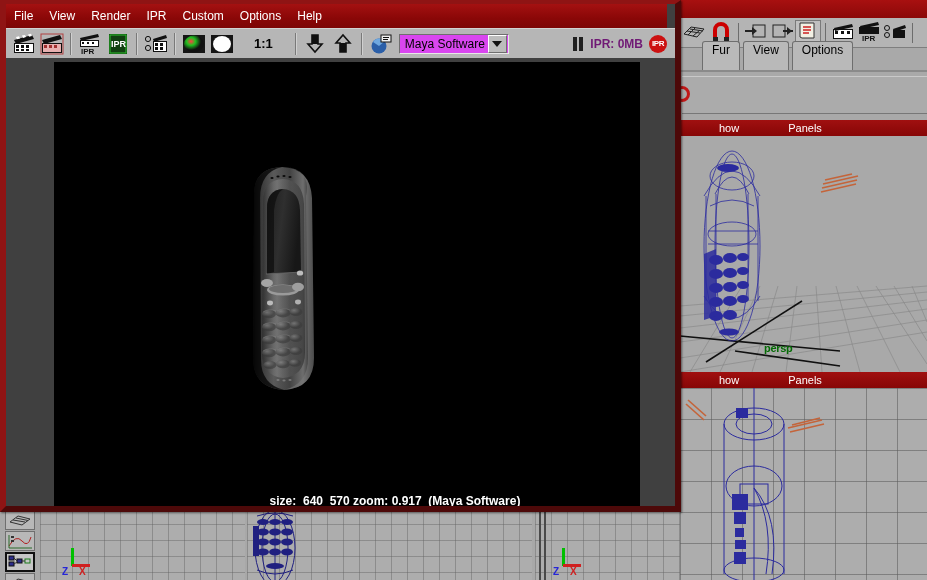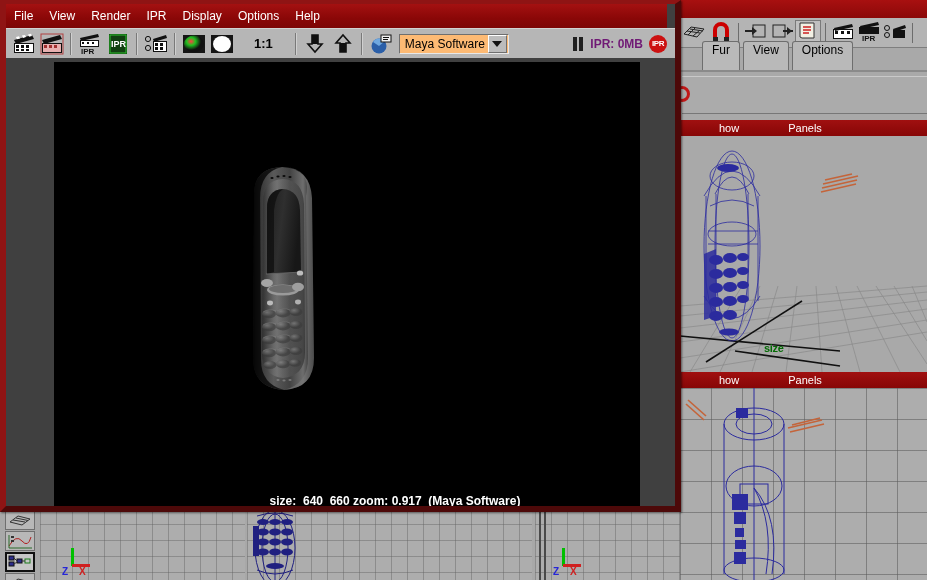--- a/index.html
+++ b/index.html
@@ -115,21 +115,21 @@
     border-top: 1px solid #d2d2d2;
     display: flex; align-items: center; padding: 0 4px;
   }
   .rv-sep { width: 2px; height: 22px; background: #797979; border-right: 1px solid #d0d0d0; margin: 0 4px; flex: none; }
 
   .tb-icon { width: 24px; height: 22px; margin: 0 2px; position: relative; flex: none; }
 
   .ratio-text { font-size: 13px; font-weight: bold; color: #000; margin: 0 18px; flex: none; }
 
   .renderer-select {
-    height: 20px; width: 110px; background: #fdba74; border: 1px solid;
+    height: 20px; width: 110px; background: #d946ef; border: 1px solid;
     border-color: #6f6f6f #e8e8e8 #e8e8e8 #6f6f6f;
     display: flex; align-items: center; position: relative; flex: none; margin-left: 4px;
   }
   .renderer-select .val { font-size: 12px; color: #000; padding-left: 5px; flex: 1; white-space: nowrap; }
   .renderer-select .arrowbox {
     width: 19px; height: 18px; background: #bcbcbc; border: 1px solid;
     border-color: #ffffff #6f6f6f #6f6f6f #ffffff; margin-right: 1px;
     display: flex; align-items: center; justify-content: center; flex: none;
   }
   .dn-caret { width: 0; height: 0; border-left: 5px solid transparent; border-right: 5px solid transparent; border-top: 6px solid #111; }
@@ -430,21 +430,21 @@
                 <path d="M24 118 L36 113 L36 180 L24 184 Z" opacity="0.85"></path>
               </g>
 
               <g stroke="#c4643a" stroke-width="1.6" fill="none">
                 <line x1="143" y1="48" x2="178" y2="40"></line>
                 <line x1="142" y1="52" x2="177" y2="44"></line>
                 <line x1="141" y1="56" x2="176" y2="48"></line>
                 <line x1="145" y1="44" x2="172" y2="38"></line>
               </g>
             </svg>
-            <div class="persp-label" style="left:84px; top:206px;">size</div>
+            <div class="persp-label" style="left:84px; top:206px;">persp</div>
           </div>
         </div>
       </div>
 
       <div class="panel-block" style="top:372px; height:208px;">
         <div class="panel-menu">
           <span>how</span><span>Panels</span>
         </div>
         <div class="panel-body">
           <div class="maya-viewport" style="left:0;top:0;width:247px;height:192px;">
@@ -485,21 +485,21 @@
     </div>
   </div>
 
   <div class="render-win">
 
     <div class="rv-menubar">
       <div class="rv-menu-item">File</div>
       <div class="rv-menu-item">View</div>
       <div class="rv-menu-item">Render</div>
       <div class="rv-menu-item">IPR</div>
-      <div class="rv-menu-item">Display</div>
+      <div class="rv-menu-item">Custom</div>
       <div class="rv-menu-item">Options</div>
       <div class="rv-menu-item">Help</div>
     </div>
 
     <div class="rv-toolbar">
 
       <div class="tb-icon">
         <svg width="24" height="22" viewBox="0 0 24 22">
           <path d="M2 7 L20 2 L22 6 L4 11 Z" fill="#101010"></path>
           <g fill="#fff">
@@ -738,18 +738,18 @@
             </g>
 
             <g fill="#8d8d8d" opacity="0.7">
               <ellipse cx="42" cy="218" rx="1.6" ry="1.1"></ellipse>
               <ellipse cx="48" cy="218.5" rx="1.6" ry="1.1"></ellipse>
               <ellipse cx="54" cy="218" rx="1.6" ry="1.1"></ellipse>
             </g>
           </svg>
         </div>
 
-        <div class="rv-statusline">size:  640  660 zoom: 0.917  (Maya Software)</div>
+        <div class="rv-statusline">size:  640  570 zoom: 0.917  (Maya Software)</div>
       </div>
     </div>
   </div>
 
 </div>
 
 </body></html>

